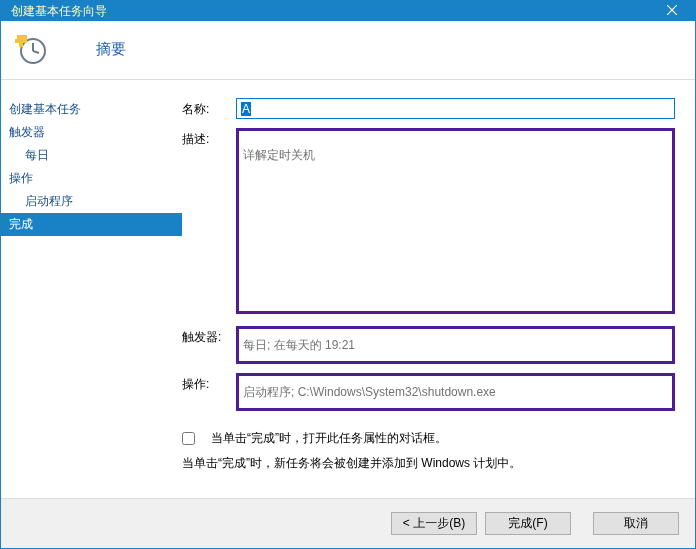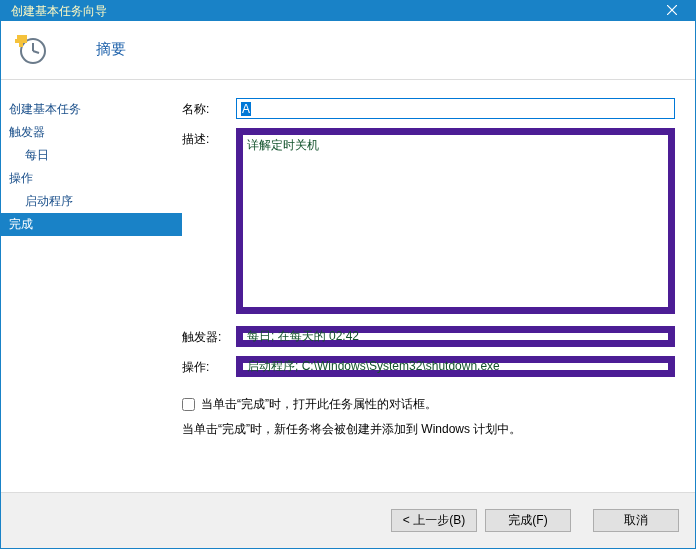--- a/index.html
+++ b/index.html
@@ -94,24 +94,24 @@
     padding-top: 3px;
     color: #000;
   }
   .form-row .ctl {
     flex: 1;
   }
   input[type="text"], textarea, .ro-field {
     width: 100%;
     font-family: inherit;
     font-size: 12px;
-    padding: 2px 4px;
-    border: 7px solid #4c1d95;
-    background: #fff;
-    color: #14532d;
+    padding: 16px 4px;
+    border: 3px solid #4c1d95;
+    background: #fff;
+    color: #737373;
   }
   .name-like {
     height: 21px;
     border: 1px solid #0078d7;
     padding: 2px 4px;
     display: flex;
     align-items: center;
     cursor: text;
   }
   .name-like .sel {
@@ -128,28 +128,29 @@
     height: 21px;
     display: flex;
     align-items: center;
     background: #fff;
   }
   .checkbox-row {
     display: flex;
     align-items: center;
     margin-top: 10px;
     margin-left: 0;
+    gap: 10px;
   }
   .checkbox-row input { margin: 0 6px 0 0; }
   .hint {
     margin-top: 8px;
     color: #000;
   }
   .footer {
-    height: 56px;
+    height: 50px;
     border-top: 1px solid #dcdcdc;
     display: flex;
     align-items: center;
     justify-content: flex-end;
     padding: 0 16px;
     gap: 8px;
     background: #f0f0f0;
   }
   .btn {
     min-width: 86px;
@@ -219,21 +220,21 @@
     <div class="form-row">
       <div class="lbl">描述:</div>
       <div class="ctl">
         <textarea style="">详解定时关机</textarea>
       </div>
     </div>
 
     <div class="form-row">
       <div class="lbl">触发器:</div>
       <div class="ctl">
-        <div class="ro-field">每日; 在每天的 02:42</div>
+        <div class="ro-field">每日; 在每天的 19:21</div>
       </div>
     </div>
 
     <div class="form-row">
       <div class="lbl">操作:</div>
       <div class="ctl">
         <div class="ro-field">启动程序; C:\Windows\System32\shutdown.exe</div>
       </div>
     </div>
 

